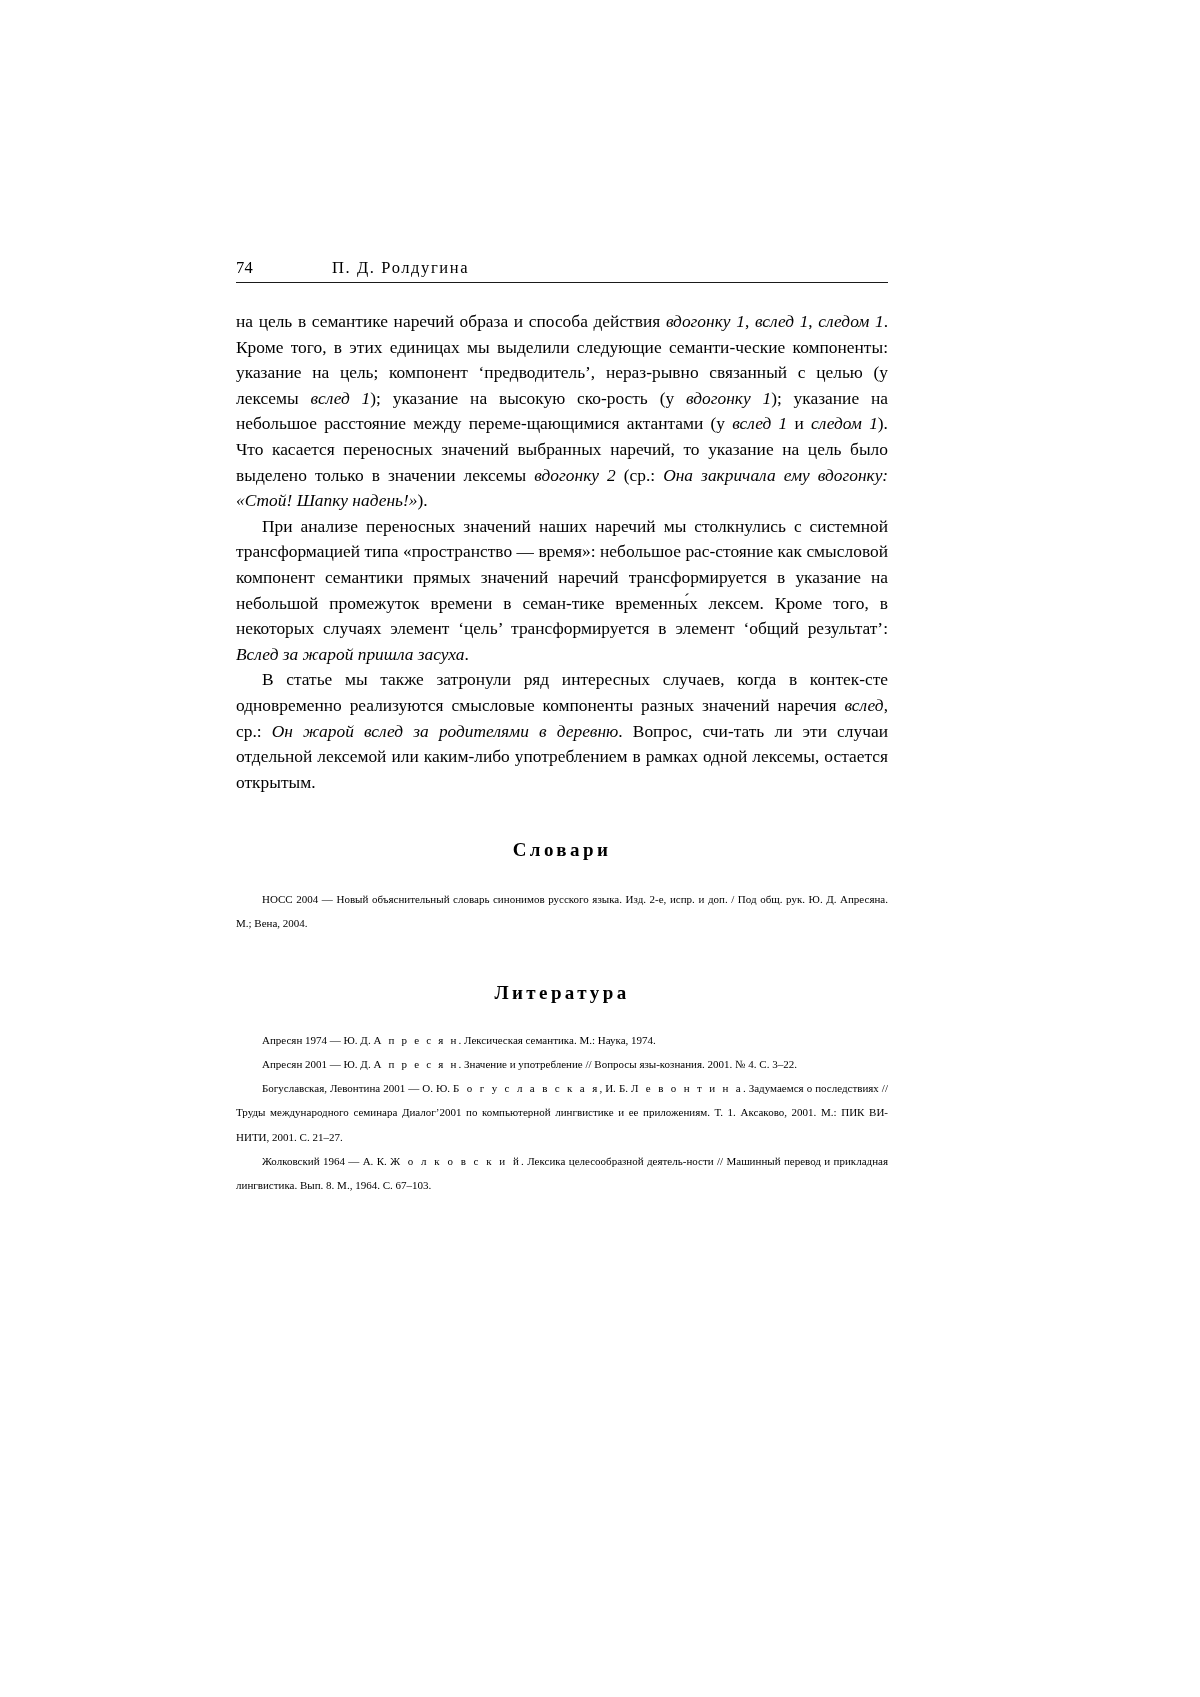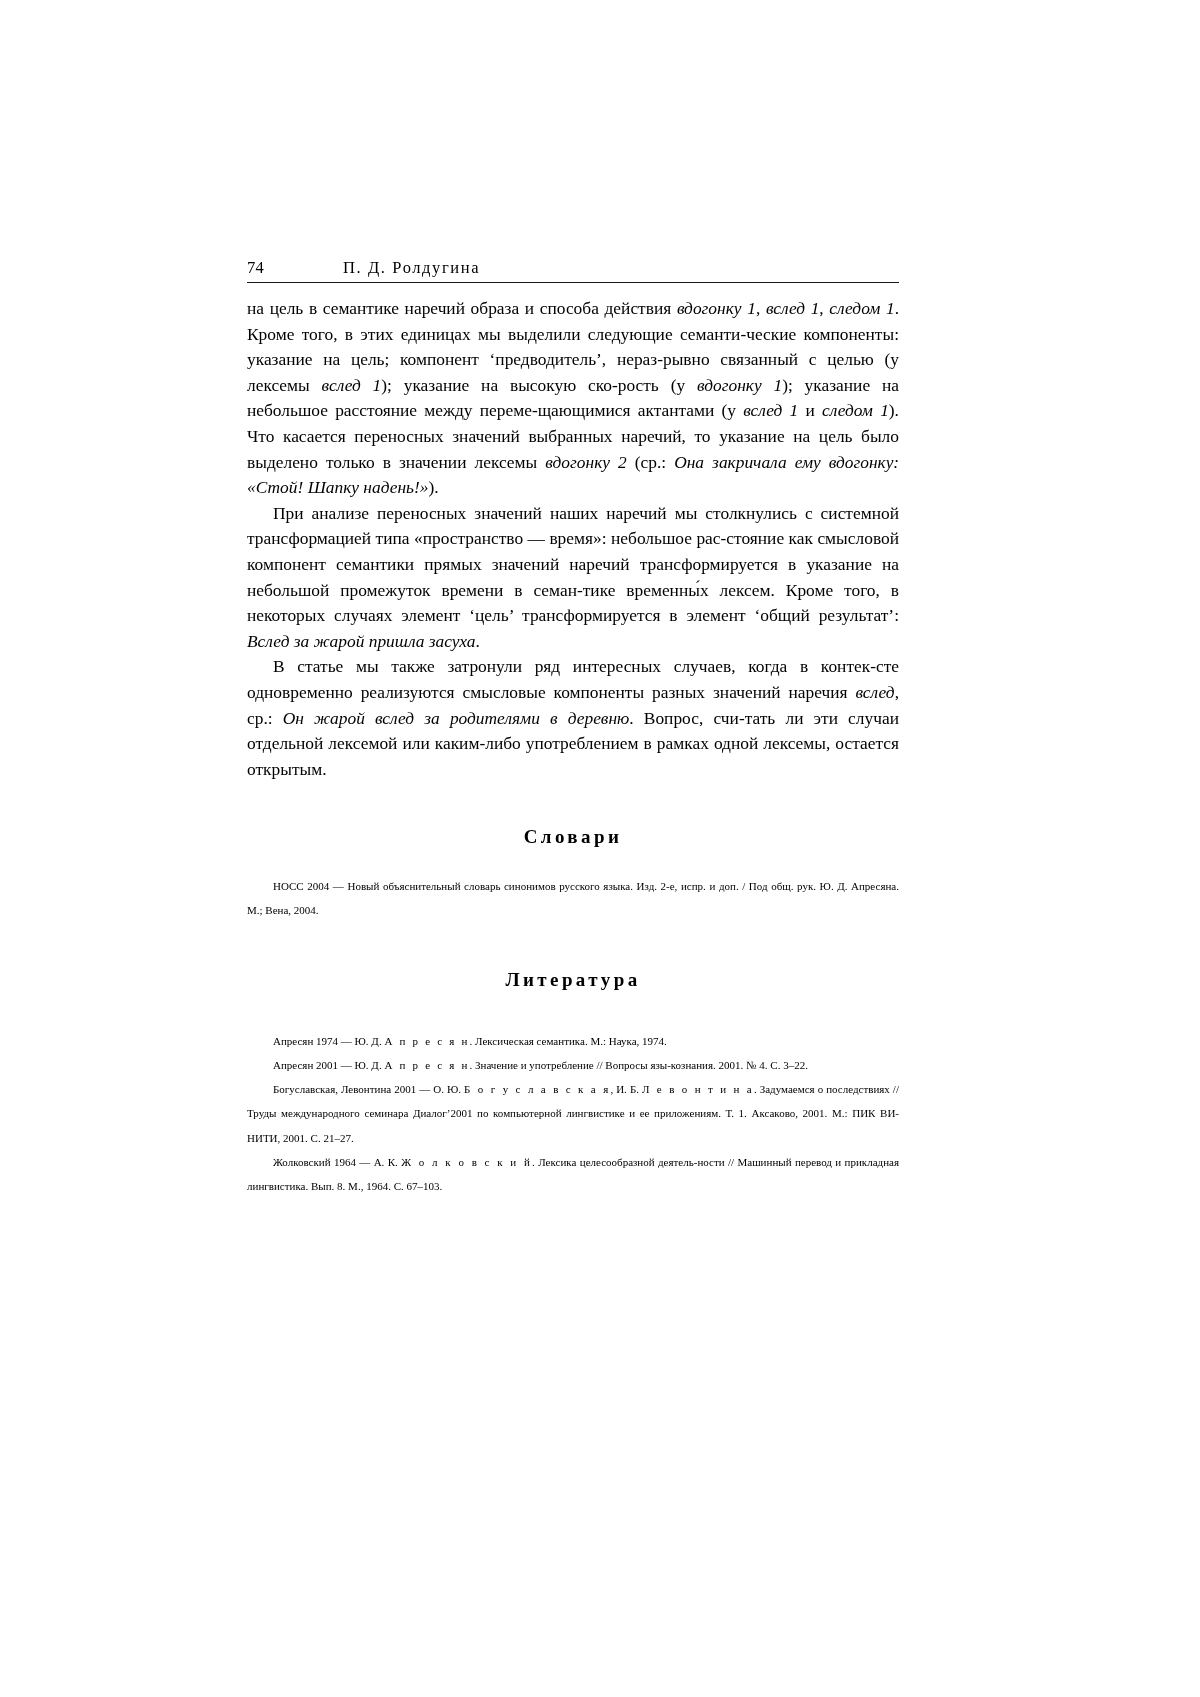--- a/index.html
+++ b/index.html
@@ -9,21 +9,21 @@
   }
   body {
     width: 1200px;
     height: 1697px;
     font-family: "Liberation Serif", serif;
     color: #000000;
     position: relative;
   }
   .page {
     position: absolute;
-    left: 15px;
+    left: 4px;
     top: 0;
     width: 1023px;
     height: 1697px;
     background: #ffffff;
   }
   .content {
     position: absolute;
     left: 232px;
     top: 258px;
     width: 652px;
@@ -41,21 +41,21 @@
     width: 96px;
     text-align: left;
   }
   .runhead .author {
     flex: 1;
     text-align: left;
     letter-spacing: 1.6px;
   }
   
   .body-block {
-    margin-top: 13px;
+    margin-top: 26px;
   }
   p.para {
     margin: 0;
     font-size: 17.4px;
     line-height: 25.6px;
     text-align: justify;
     text-justify: inter-word;
     text-indent: 26px;
     hyphens: manual;
   }
@@ -67,21 +67,21 @@
   }
   .section-head {
     text-align: center;
     font-size: 19px;
     letter-spacing: 3.4px;
     font-weight: bold;
     margin: 44px 0 26px 0;
   }
   .section-head.lit {
     margin-top: 46px;
-    margin-bottom: 38px;
+    margin-bottom: 24px;
   }
   .refs p.para {
     font-size: 11px;
     line-height: 24.2px;
   }
   .sp {
     letter-spacing: 2.2px;
   }
 </style>
 </head>

